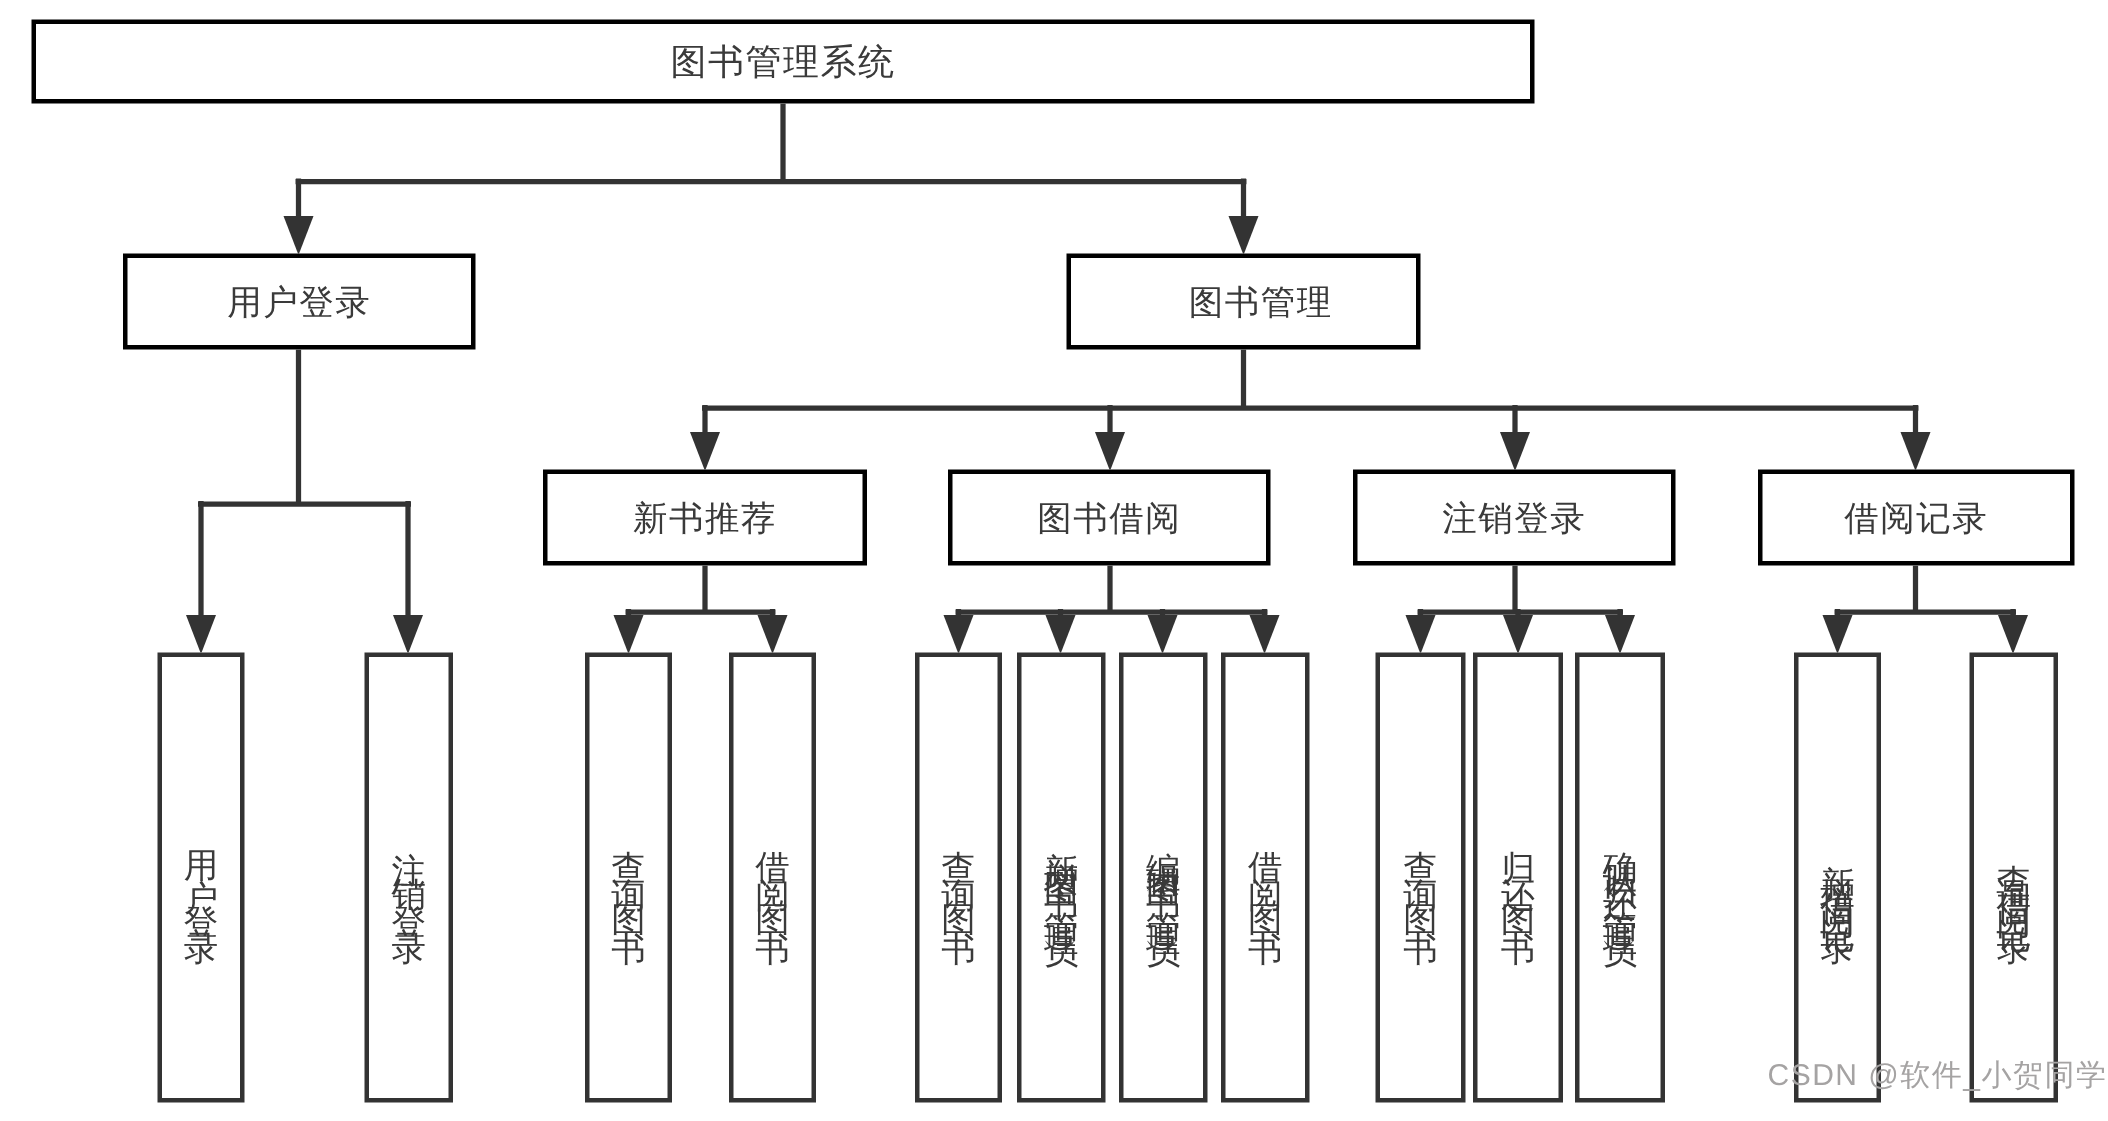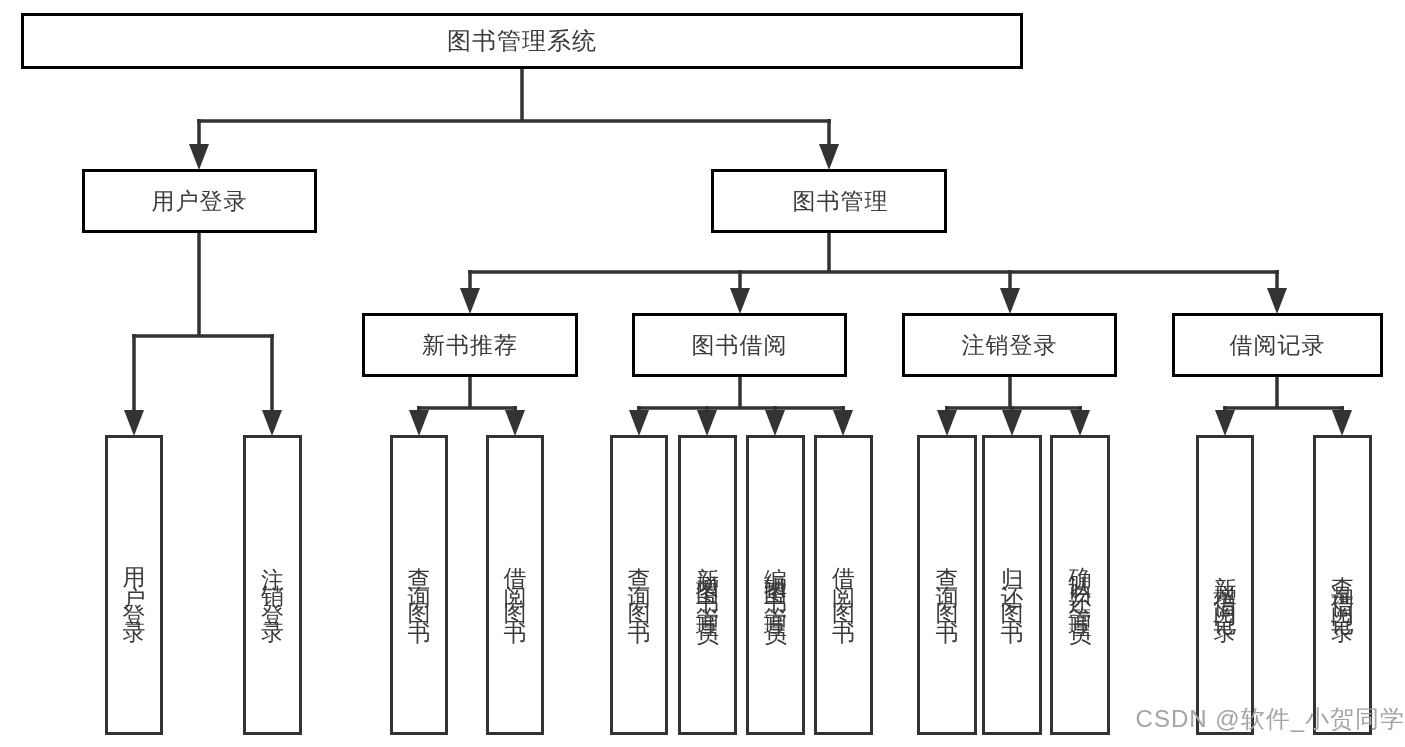--- a/index.html
+++ b/index.html
@@ -60,21 +60,21 @@
   .l7{left:746px;width:59px;}
   .l8{left:814px;width:59px;}
   .l9{left:917px;width:60px;}
   .l10{left:982px;width:60px;}
   .l11{left:1050px;width:60px;}
   .l12{left:1196px;width:58px;}
   .l13{left:1313px;width:59px;}
   .watermark{
     position:absolute;
     right:0px;top:703px;
-    font-size:24px;
+    font-size:20px;
     color:#a5a3a3;
     letter-spacing:1px;
     white-space:nowrap;
   }
 </style>
 </head>
 <body>
 
 <div id="canvas">
 

